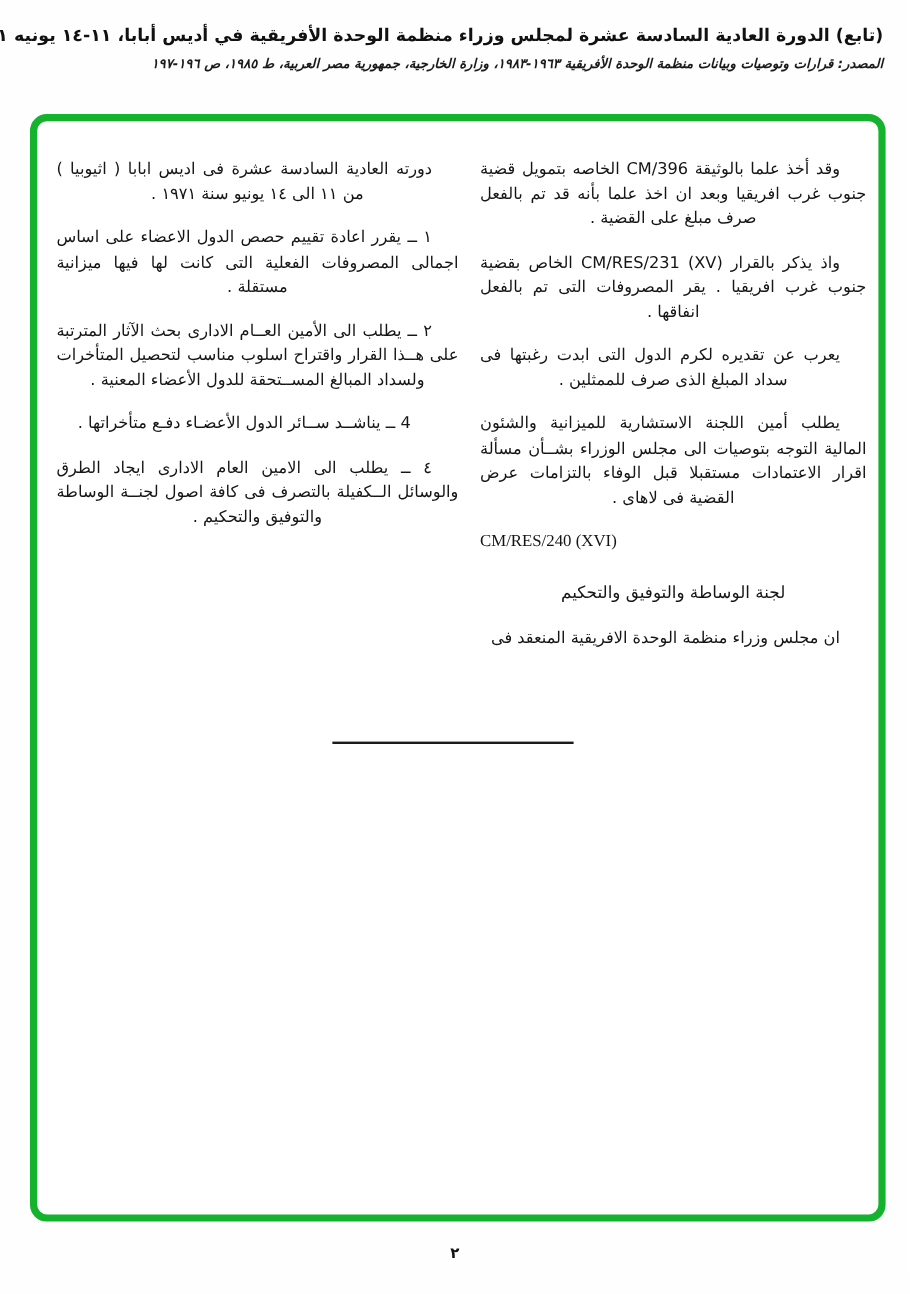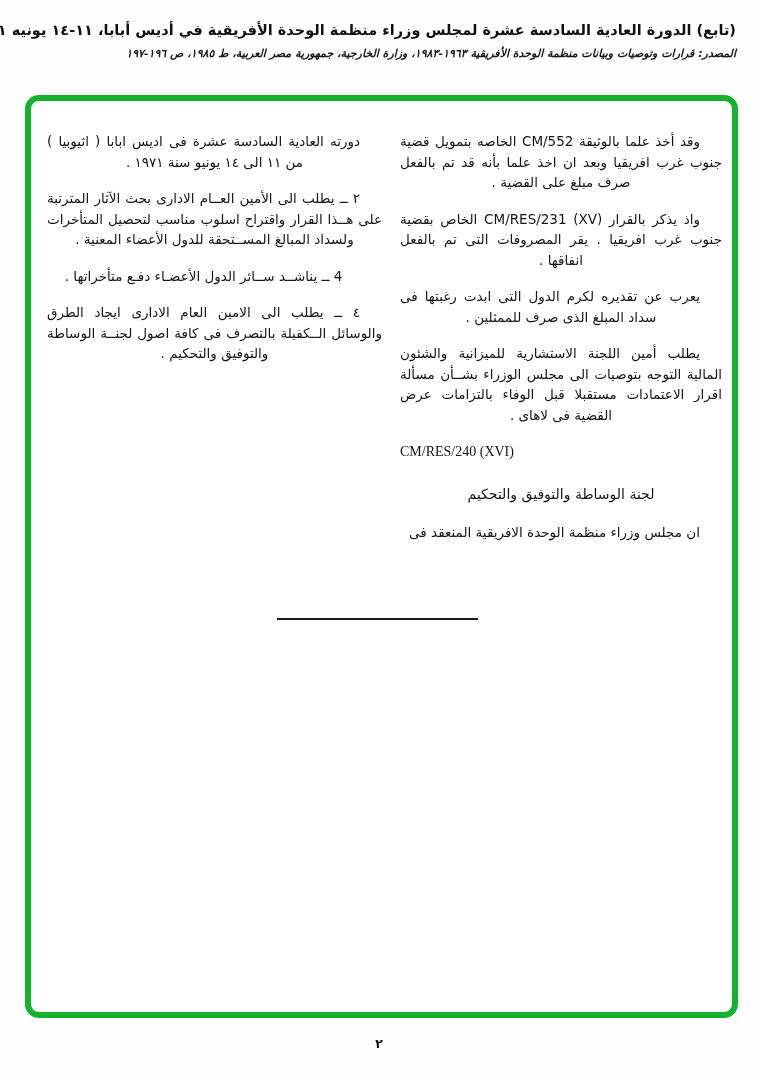--- a/index.html
+++ b/index.html
@@ -118,31 +118,32 @@
 
   <div class="header">
     <div class="title">(تابع) الدورة العادية السادسة عشرة لمجلس وزراء منظمة الوحدة الأفريقية في أديس أبابا، ١١-١٤ يونيه ١٩٧١</div>
     <div class="source">المصدر: قرارات وتوصيات وبيانات منظمة الوحدة الأفريقية ١٩٦٣-١٩٨٣، وزارة الخارجية، جمهورية مصر العربية، ط ١٩٨٥، ص ١٩٦-١٩٧</div>
   </div>
 
   <div class="frame">
     <div class="columns">
 
       <div class="col col-right">
-        <p>وقد أخذ علما بالوثيقة CM/552 الخاصه بتمويل قضية جنوب غرب افريقيا وبعد ان اخذ علما بأنه قد تم بالفعل صرف مبلغ على القضية .</p>
+        <p>وقد أخذ علما بالوثيقة CM/396 الخاصه بتمويل قضية جنوب غرب افريقيا وبعد ان اخذ علما بأنه قد تم بالفعل صرف مبلغ على القضية .</p>
         <p>واذ يذكر بالقرار CM/RES/231 (XV) الخاص بقضية جنوب غرب افريقيا . يقر المصروفات التى تم بالفعل انفاقها .</p>
         <p>يعرب عن تقديره لكرم الدول التى ابدت رغبتها فى سداد المبلغ الذى صرف للممثلين .</p>
         <p>يطلب أمين اللجنة الاستشارية للميزانية والشئون المالية التوجه بتوصيات الى مجلس الوزراء بشــأن مسألة اقرار الاعتمادات مستقبلا قبل الوفاء بالتزامات عرض القضية فى لاهاى .</p>
         <p class="ref">CM/RES/240 (XVI)</p>
         <div class="heading">لجنة الوساطة والتوفيق والتحكيم</div>
         <p class="single">ان مجلس وزراء منظمة الوحدة الافريقية المنعقد فى</p>
       </div>
 
       <div class="col col-left">
         <p>دورته العادية السادسة عشرة فى اديس ابابا ( اثيوبيا ) من ١١ الى ١٤ يونيو سنة ١٩٧١ .</p>
+        <p>١ ــ يقرر اعادة تقييم حصص الدول الاعضاء على اساس اجمالى المصروفات الفعلية التى كانت لها فيها ميزانية مستقلة .</p>
         <p>٢ ــ يطلب الى الأمين العــام الادارى بحث الآثار المترتبة على هــذا القرار واقتراح اسلوب مناسب لتحصيل المتأخرات ولسداد المبالغ المســتحقة للدول الأعضاء المعنية .</p>
         <p>4 ــ يناشــد ســائر الدول الأعضـاء دفـع متأخراتها .</p>
         <p>٤ ــ يطلب الى الامين العام الادارى ايجاد الطرق والوسائل الــكفيلة بالتصرف فى كافة اصول لجنــة الوساطة والتوفيق والتحكيم .</p>
       </div>
 
     </div>
   </div>
 
   <div class="divider"></div>
 

